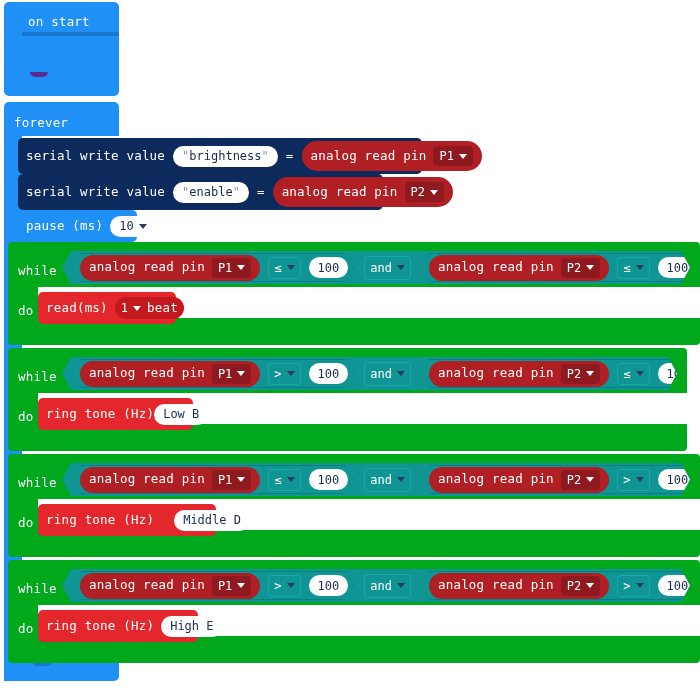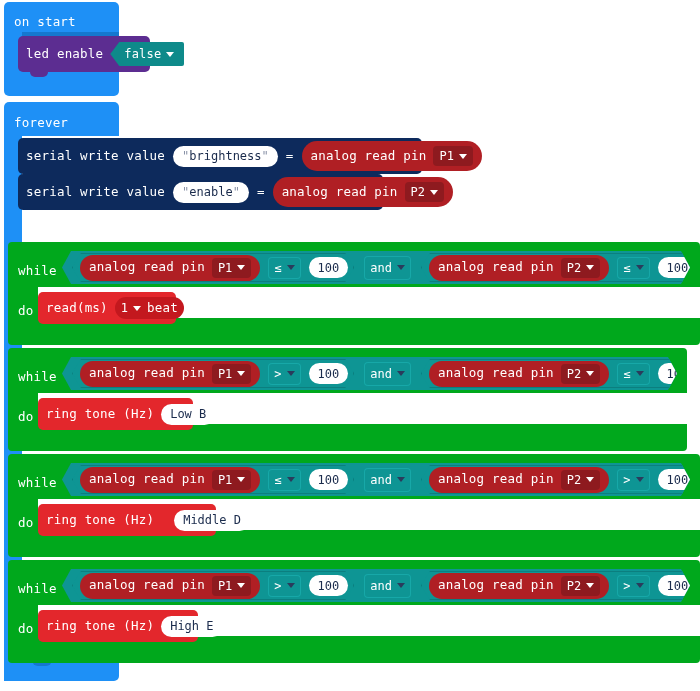--- a/index.html
+++ b/index.html
@@ -50,33 +50,26 @@
   .whitegap{position:absolute;background:#ffffff;}
 </style>
 </head>
 <body>
 
 <div class="canvas">
 
   <div class="blk wrap" style="left:4px;top:2px;width:115px;height:94px;border-radius:5px 5px 5px 5px;">
   </div>
 
-  <div class="blk" style="left:14px;top:11px;">
+  <div class="blk" style="left:28px;top:11px;">
     <span class="lbl">on start</span>
   </div>
 
   <div class="blk" style="left:22px;top:32px;width:97px;height:4px;background:#1577cf;"></div>
 
-  <div class="blk stmt" style="left:18px;top:36px;width:132px;height:36px;background:#5c2d91;">
-    <span class="lbl">led enable</span>
-    <span class="bool hex" style="background:#0e8a8a;height:24px;margin-left:7px;padding:0 10px 0 14px;border-radius:2px;">
-      <span class="lbl" style="font-size:12px;">false</span>
-      <i class="caret caret-w"></i>
-    </span>
-  </div>
 
   <div class="blk" style="left:30px;top:72px;width:18px;height:5px;background:#5c2d91;border-radius:0 0 5px 5px;"></div>
 
   <div class="blk wrap" style="left:4px;top:102px;width:115px;height:34px;border-radius:5px 5px 0 0;"></div>
   <div class="blk" style="left:14px;top:112px;">
     <span class="lbl">forever</span>
   </div>
 
   <div class="blk wrap" style="left:4px;top:136px;width:18px;height:545px;"></div>
 
@@ -110,20 +103,27 @@
     <span class="lbl" style="margin-left:8px;">=</span>
     <span class="rep" style="background:#b01f24;margin-left:8px;height:30px;">
       <span class="lbl">analog read pin</span>
       <span class="field-dark" style="background:#8e1a1f;margin-left:7px;">
         <span>P2</span>
         <i class="caret caret-w"></i>
       </span>
     </span>
   </div>
 
+  <div class="blk stmt" style="left:18px;top:210px;width:119px;height:32px;background:#1e90f6;">
+    <span class="lbl">pause (ms)</span>
+    <span class="field-white" style="margin-left:7px;">
+      <span>10</span>
+      <i class="caret caret-d"></i>
+    </span>
+  </div>
 
   <div class="blk" style="left:8px;top:242px;width:692px;height:103px;background:#00a81c;border-radius:4px;"></div>
 
   <div class="whitegap" style="left:38px;top:287px;width:662px;height:31px;"></div>
   <div class="blk" style="left:18px;top:260px;">
     <span class="lbl">while</span>
   </div>
   <div class="blk" style="left:18px;top:300px;">
     <span class="lbl">do</span>
   </div>
@@ -220,21 +220,21 @@
         <span>≤</span>
         <i class="caret caret-d"></i>
       </span>
       <span class="field-white" style="margin-left:8px;">
         <span>100</span>
       </span>
     </span>
   </div>
   <div class="blk stmt" style="left:38px;top:398px;width:155px;height:32px;background:#e3272c;border-radius:5px;">
     <span class="lbl">ring tone (Hz)</span>
-    <span class="field-white" style="margin-left:7px;">
+    <span class="field-white" style="">
       <span>Low B</span>
     </span>
   </div>
 
   <div class="blk" style="left:8px;top:454px;width:692px;height:103px;background:#00a81c;border-radius:4px;"></div>
   <div class="whitegap" style="left:38px;top:499px;width:662px;height:31px;"></div>
   <div class="blk" style="left:18px;top:472px;">
     <span class="lbl">while</span>
   </div>
   <div class="blk" style="left:18px;top:512px;">

